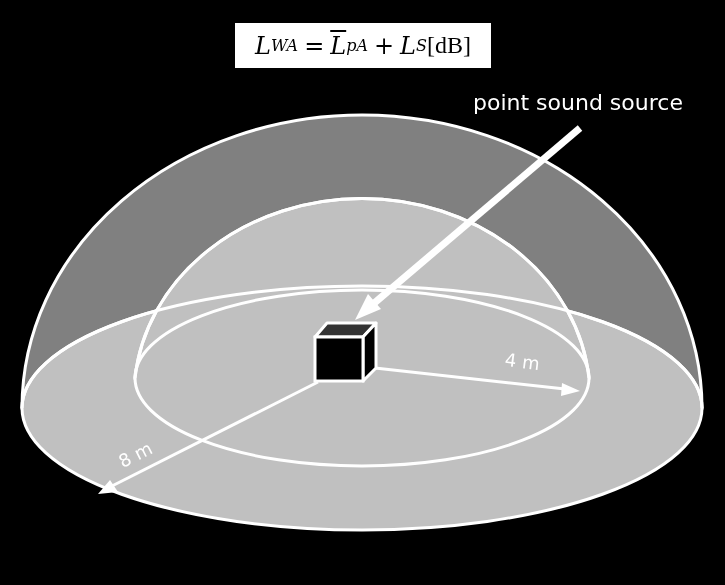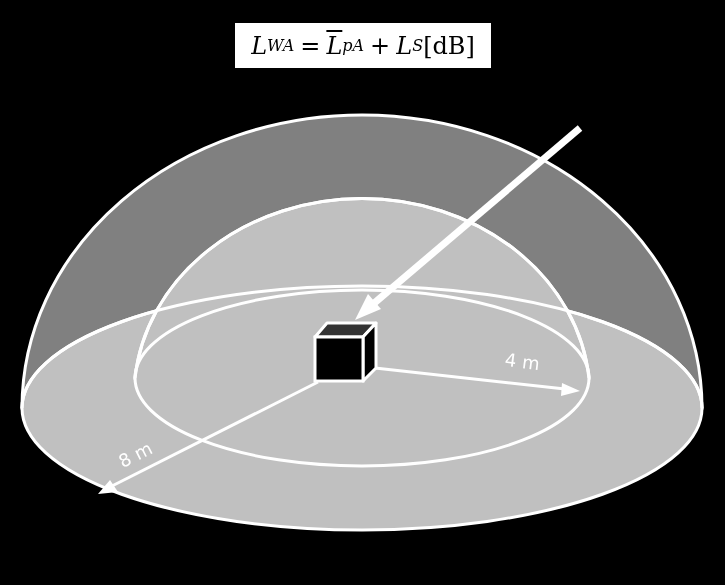--- a/index.html
+++ b/index.html
@@ -7,21 +7,21 @@
     .frame { position: absolute; left: 0; top: 0; width: 725px; height: 585px; background: #000; }
     .formula-box {
       position: absolute; left: 235px; top: 23px; width: 256px; height: 45px;
       background: #fff; display: flex; align-items: center; justify-content: center;
       font-family: "DejaVu Serif", "Liberation Serif", serif; font-style: italic;
       font-size: 24px; color: #000; white-space: nowrap;
     }
     .formula-box .sub { font-size: 16px; vertical-align: -6px; }
     .formula-box .op { font-style: normal; margin: 0 6px; }
     .formula-box .bar { text-decoration: overline; }
-    .formula-box .br { font-style: normal; margin-left: 0; }
+    .formula-box .br { font-style: normal; margin-left: 0; font-family: Liberation Serif, serif; }
     .label {
       position: absolute; color: #fff; font-family: "DejaVu Sans", "Liberation Sans", sans-serif;
       white-space: nowrap;
     }
     .label-source { left: 473px; top: 90px; font-size: 22px; }
     .label-4m { left: 505px; top: 351px; font-size: 18px; transform: rotate(7deg); }
     .label-8m { left: 118px; top: 444px; font-size: 18px; transform: rotate(-27deg); }
     svg { position: absolute; left: 0; top: 0; }
   </style>
 </head>
@@ -66,15 +66,16 @@
       <span class="sub">WA</span>
     <span class="op">=</span>
     <span class="bar">L</span>
       <span class="sub">pA</span>
     <span class="op">+</span>
     <span>L</span>
       <span class="sub">S</span>
     <span class="br">[dB]</span>
   </div>
 
+  <div class="label label-source">point sound source</div>
   <div class="label label-4m">4 m</div>
   <div class="label label-8m">8 m</div>
 </div>
 
 </body></html>

